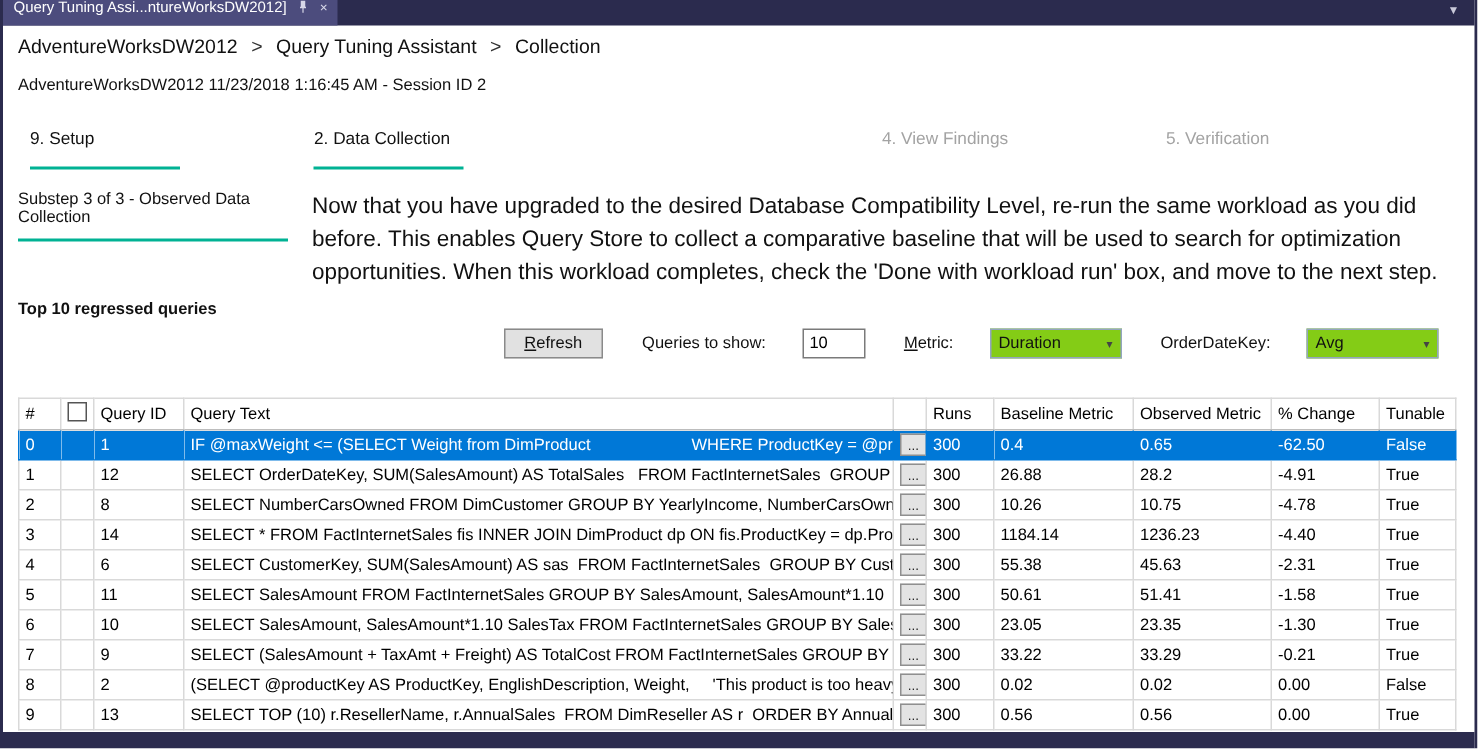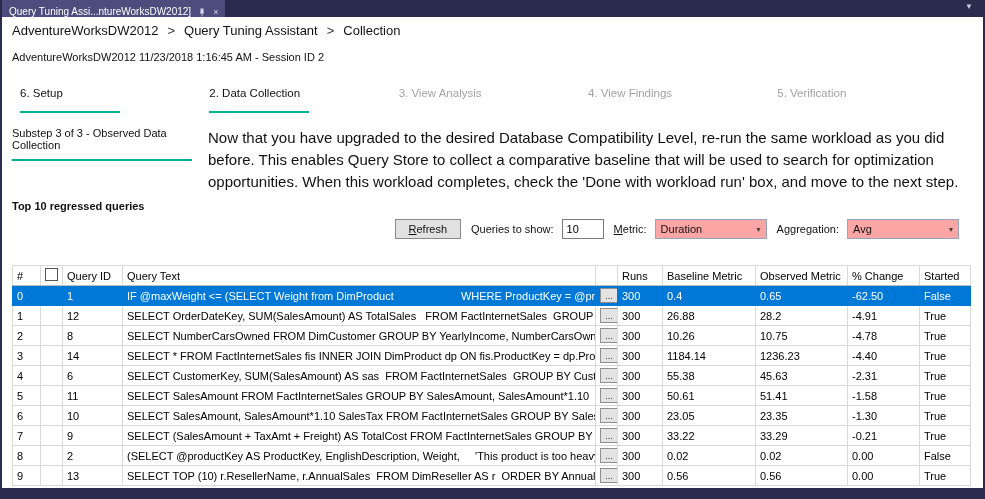--- a/index.html
+++ b/index.html
@@ -3,21 +3,21 @@
 <meta charset="utf-8">
 <style>
   * { box-sizing: border-box; margin: 0; padding: 0; }
   html,body { width: 985px; height: 499px; overflow: hidden; background:#fff;
     font-family: "Liberation Sans", sans-serif; }
   .window { position: relative; width: 985px; height: 499px;
     border-left: 2px solid #2b2b4e; border-right: 2px solid #2b2b4e; background:#fff; }
 
   
   .titlebar { height: 17px; background:#2b2b4e; display:flex; align-items:stretch; }
-  .doc-tab { background:#4c4c7d; color:#fff; font-size:10px; display:flex; align-items:flex-end;
+  .doc-tab { background:#4c4c7d; color:#fff; font-size:10px; display:flex; align-items:flex-start;
     gap:7px; padding:0 7px; white-space:nowrap; }
   .doc-tab .tab-icon { display:inline-flex; align-items:center; color:#d8d8e8; font-size:9px; cursor:pointer; }
   .titlebar-caret { margin-left:auto; color:#c9c9d9; font-size:8px; padding:2px 10px 0 0; }
 
   
   .content { padding: 0 10px; height: 471px; overflow: hidden; }
   .breadcrumb { padding-top: 6px; font-size: 13px; color:#111; display:flex; gap:9px; align-items:center; }
   .breadcrumb .sep { color:#333; }
   .session-line { margin-top: 13px; font-size: 11px; color:#111; }
 
@@ -34,27 +34,27 @@
   .substep-left { width: 196px; flex: 0 0 196px; }
   .substep-title { font-size: 11px; color:#111; }
   .substep-underline { height: 2px; width: 180px; margin-top: 8px; background:#00b294; }
   .substep-desc { flex: 1; font-size: 15px; color:#111; line-height: 1.45; padding-right: 14px; }
 
   .started-line { margin-top: 18px; font-size: 11px; color:#111; }
   .table-title { margin-top: 8px; font-size: 11px; font-weight: bold; color:#111; }
 
   
   .controls { margin-top: 7px; display:flex; justify-content:flex-end; align-items:center;
-    gap: 8px; padding-right: 14px; font-size: 11px; color:#111; }
+    gap: 24px; padding-right: 14px; font-size: 11px; color:#111; }
   .btn { font-family: inherit; font-size: 11px; color:#111; background:#e1e1e1;
     border:1px solid #8a8a8a; padding: 3px 13px; cursor:pointer; }
   .controls .lbl { margin-left: 2px; }
   .txt-input { width: 42px; font-family: inherit; font-size: 11px; padding: 2px 4px;
     border: 1px solid #7a7a7a; height: 20px; }
-  .select { width: 112px; height: 20px; border: 1px solid #93a5c0; background:#fca5a5;
+  .select { width: 88px; height: 20px; border: 1px solid #93a5c0; background:#84cc16;
     display:flex; align-items:center; justify-content:space-between; padding: 0 5px; cursor:pointer; }
   .select .sel-caret { color:#444; font-size: 8px; }
 
   
   table.grid { margin-top: 26px; border-collapse: collapse; table-layout: fixed; width: 958px;
     font-size: 11px; border: 1px solid #9e9e9e; }
   table.grid th, table.grid td { border: 1px solid #d9d9d9; padding: 2px 4px; height: 19px;
     text-align: left; font-weight: normal; white-space: pre; overflow: hidden; vertical-align: middle; }
   table.grid thead th { border-bottom: 1px solid #bdbdbd; background:#fff; }
   tr.selected td { background:#0078d7; color:#fff; border-color:#0078d7; }
@@ -93,29 +93,28 @@
       <span class="sep">&gt;</span>
       <span>Query Tuning Assistant</span>
       <span class="sep">&gt;</span>
       <span>Collection</span>
     </div>
 
     <div class="session-line">AdventureWorksDW2012 11/23/2018 1:16:45 AM - Session ID 2</div>
 
     <div class="steps">
         <div class="step active">
-          <div class="step-label">6. Setup</div>
+          <div class="step-label">9. Setup</div>
           <div class="step-underline"></div>
         </div>
         <div class="step active">
           <div class="step-label">2. Data Collection</div>
           <div class="step-underline"></div>
         </div>
         <div class="step">
-          <div class="step-label">3. View Analysis</div>
           <div class="step-underline"></div>
         </div>
         <div class="step">
           <div class="step-label">4. View Findings</div>
           <div class="step-underline"></div>
         </div>
         <div class="step">
           <div class="step-label">5. Verification</div>
           <div class="step-underline"></div>
         </div>
@@ -133,21 +132,21 @@
 
     <div class="controls">
       <button class="btn"><span></span><u>R</u><span>efresh</span></button>
       <span class="lbl">Queries to show:</span>
       <input class="txt-input" value="10" style="">
       <span class="lbl"><span></span><u>M</u><span>etric:</span></span>
       <div class="select">
         <span>Duration</span>
         <span class="sel-caret">▾</span>
       </div>
-      <span class="lbl">Aggregation:</span>
+      <span class="lbl">OrderDateKey:</span>
       <div class="select">
         <span>Avg</span>
         <span class="sel-caret">▾</span>
       </div>
     </div>
 
     <table class="grid">
       <colgroup>
         <col style="width:28px">
           <col style="width:22px">
@@ -164,21 +163,21 @@
         <tr>
           <th>#</th>
           <th><span class="checkbox"></span></th>
           <th>Query ID</th>
           <th>Query Text</th>
           <th></th>
           <th>Runs</th>
           <th>Baseline Metric</th>
           <th>Observed Metric</th>
           <th>% Change</th>
-          <th>Started</th>
+          <th>Tunable</th>
         </tr>
       </thead>
       <tbody>
           <tr class="selected">
             <td class="col-num">0</td>
             <td class="col-cb"></td>
             <td class="col-qid">1</td>
             <td class="col-qtext">IF @maxWeight &lt;= (SELECT Weight from DimProduct                      WHERE ProductKey = @productKey)</td>
             <td class="col-ellip"><button class="ellip-btn">...</button></td>
             <td class="col-runs">300</td>

